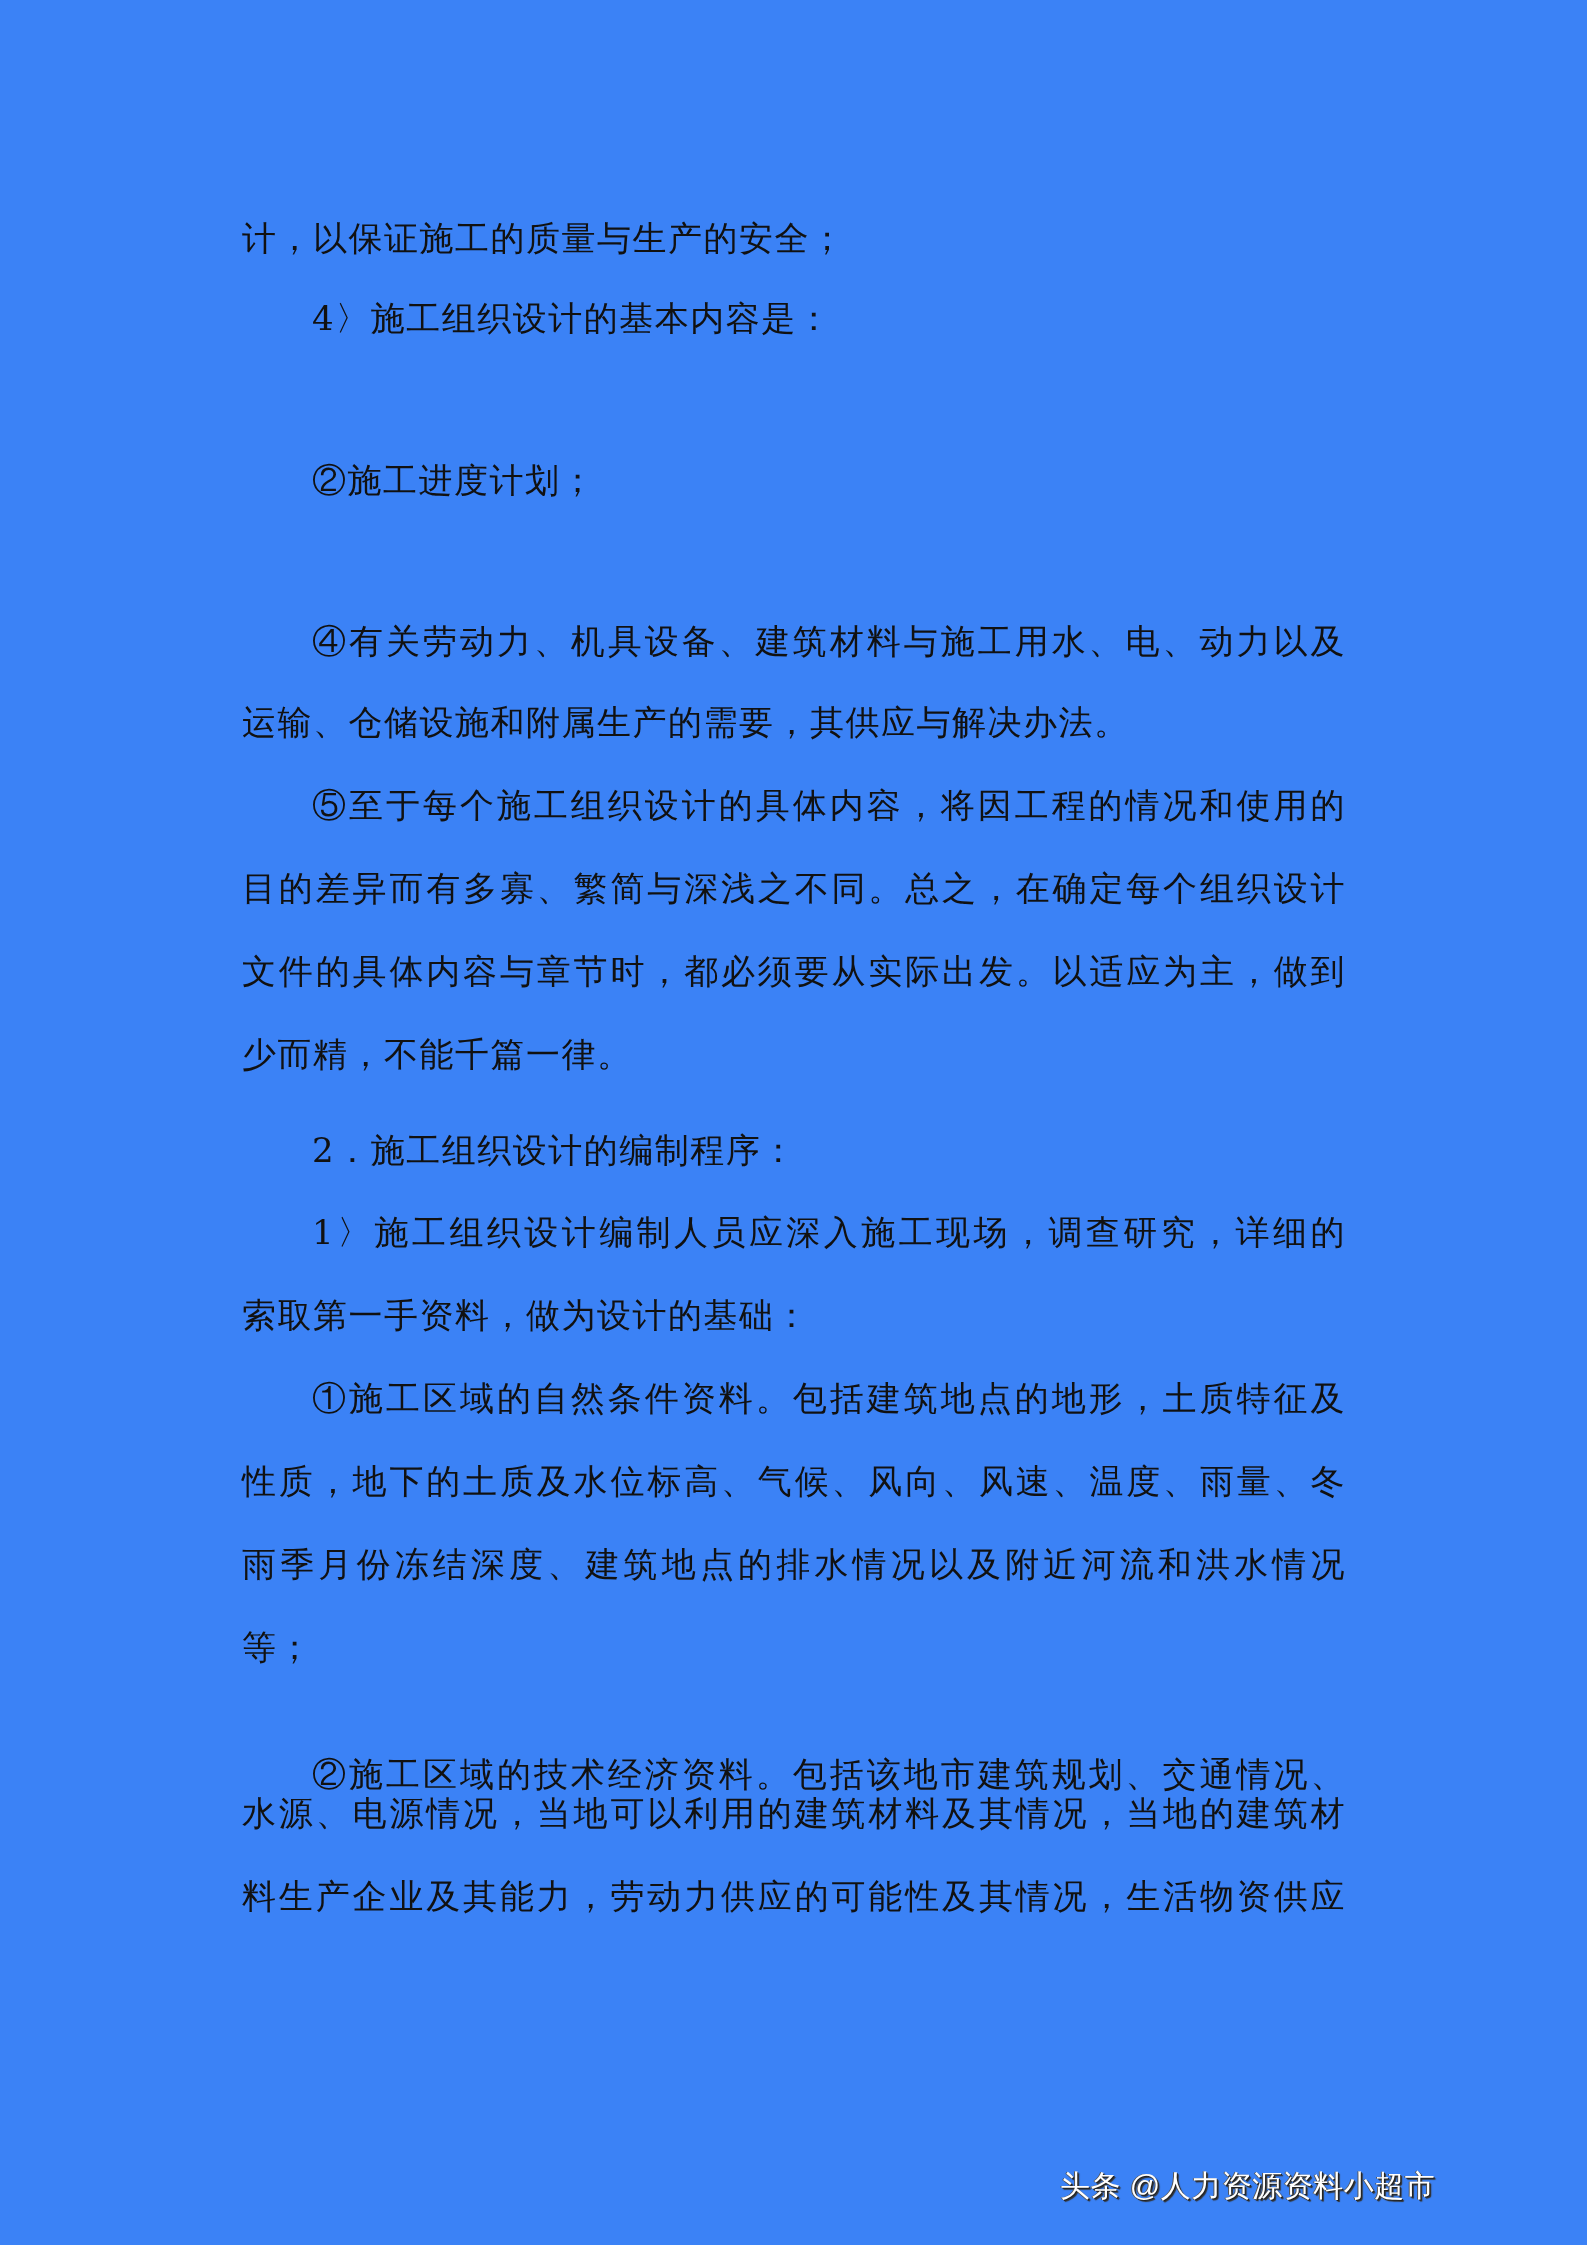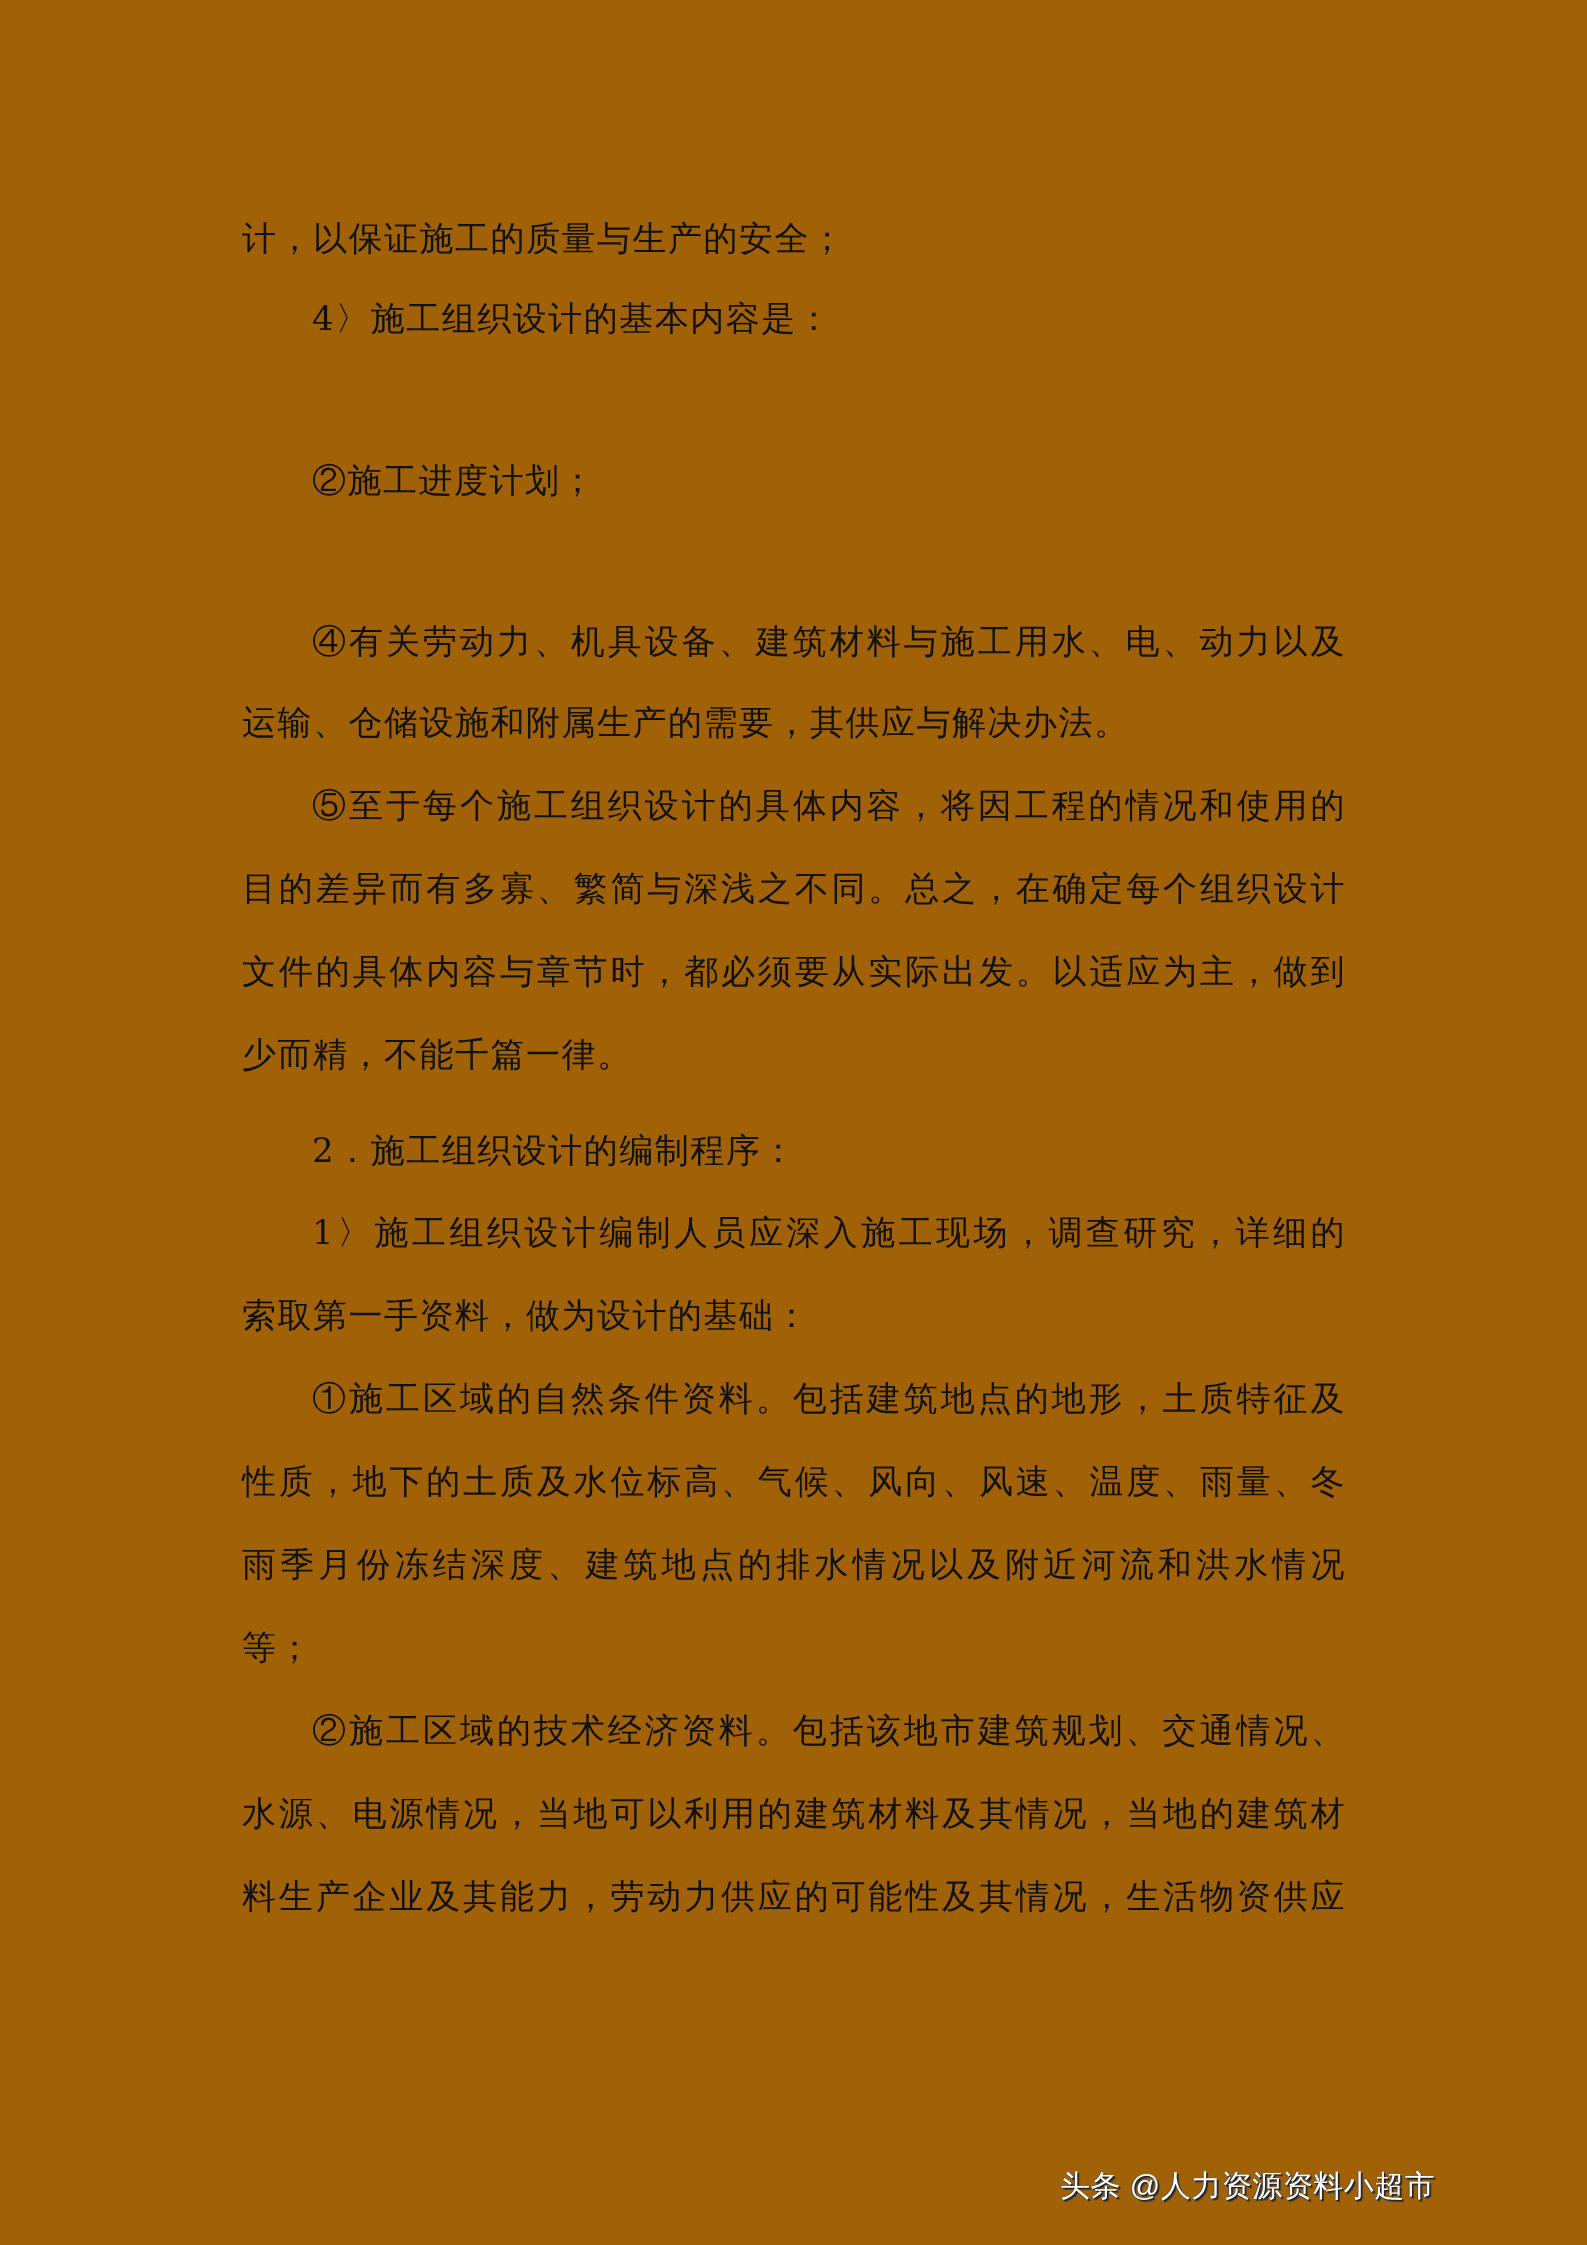--- a/index.html
+++ b/index.html
@@ -1,18 +1,18 @@
 <!DOCTYPE html>
 <html><head>
 <meta charset="utf-8">
 <style>
   html, body { margin: 0; padding: 0; background: #ffffff; }
   body { width: 1587px; height: 2245px; position: relative; overflow: hidden; }
   .page {
-    position: absolute; left: 0; top: 0; width: 1587px; height: 2245px; background: #a16207;
+    position: absolute; left: 0; top: 0; width: 1587px; height: 2245px; background: #3b82f6;
   }
   .line {
     position: absolute;
     left: 242px;
     width: 1104px;
     height: 44px;
     font-family: "DejaVu Serif", "Liberation Serif", serif;
     font-size: 34px;
     line-height: 44px;
     color: #111111;
@@ -49,18 +49,18 @@
   <div class="line" style="top:866px">目的差异而有多寡、繁简与深浅之不同。总之，在确定每个组织设计</div>
   <div class="line" style="top:949px">文件的具体内容与章节时，都必须要从实际出发。以适应为主，做到</div>
   <div class="line last" style="top:1032px">少而精，不能千篇一律。</div>
   <div class="line indent last heading" style="top:1128px">2．施工组织设计的编制程序：</div>
   <div class="line indent" style="top:1210px">1〉施工组织设计编制人员应深入施工现场，调查研究，详细的</div>
   <div class="line last" style="top:1293px">索取第一手资料，做为设计的基础：</div>
   <div class="line indent" style="top:1376px">①施工区域的自然条件资料。包括建筑地点的地形，土质特征及</div>
   <div class="line" style="top:1459px">性质，地下的土质及水位标高、气候、风向、风速、温度、雨量、冬</div>
   <div class="line" style="top:1542px">雨季月份冻结深度、建筑地点的排水情况以及附近河流和洪水情况</div>
   <div class="line last" style="top:1625px">等；</div>
-  <div class="line indent" style="top:1708px">②施工区域的技术经济资料。包括该地市建筑规划、交通情况、</div>
+  <div class="line indent" style="top:1752px">②施工区域的技术经济资料。包括该地市建筑规划、交通情况、</div>
   <div class="line" style="top:1874px">料生产企业及其能力，劳动力供应的可能性及其情况，生活物资供应</div>
   <div class="line" style="top:1791px">水源、电源情况，当地可以利用的建筑材料及其情况，当地的建筑材</div>
 
   <div class="watermark">头条 @人力资源资料小超市</div>
 </div>
 
 </body></html>

